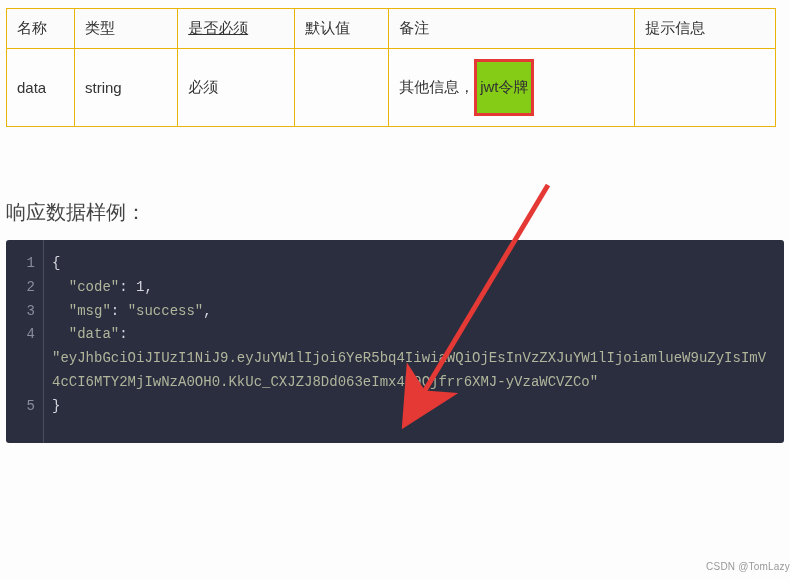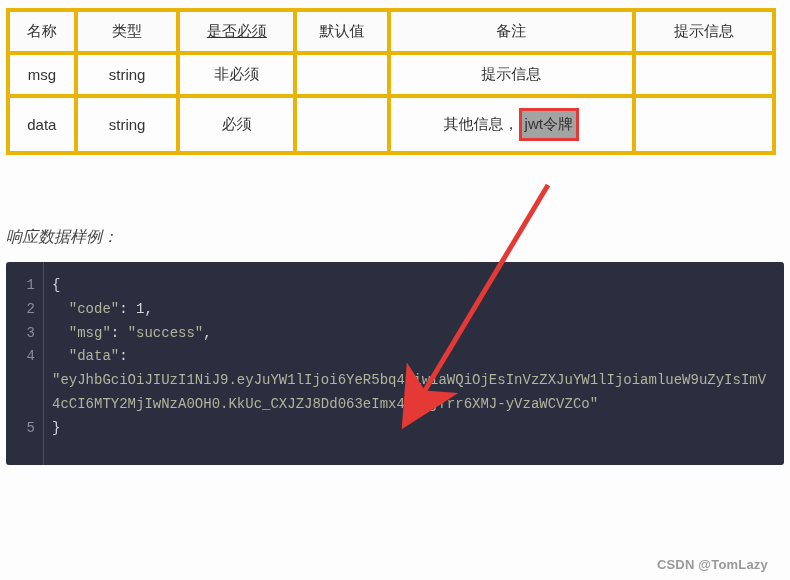--- a/index.html
+++ b/index.html
@@ -13,47 +13,46 @@
       position: relative;
       overflow: hidden;
     }
     .table {
       border-collapse: collapse;
       margin: 8px 6px 0 6px;
       width: 770px;
       border: 1px solid #ddd;
     }
     .table th, .table td {
-      border: 4px solid #eab308;
+      border: 1px solid #eab308;
       padding: 10px 10px;
-      text-align: center;
+      text-align: left;
       vertical-align: middle;
       font-weight: normal;
     }
     .table th {
       background: #fbfbfb;
     }
     .col-name { width: 58px; }
     .col-type { width: 88px; }
     .col-req { width: 100px; text-decoration: underline; }
     .col-def { width: 80px; }
     .col-note { width: 210px; }
     .col-other { width: 120px; }
     .highlight-box {
       display: inline-block;
       border: 3px solid #e53935;
-      background: #a3a3a3;
-      padding: 4px 3px;
+      background: #84cc16;
+      padding: 16px 3px;
       color: #333;
     }
     .sample-label {
       margin: 72px 0 14px 6px;
-      font-size: 16px;
+      font-size: 20px;
       color: #444;
-      font-style: italic;
     }
     .code-block {
       position: relative;
       background: #2b2e3f;
       margin: 0 6px 0 6px;
       border-radius: 3px;
       font-family: Consolas, "Courier New", monospace;
       font-size: 14px;
       color: #d6d7df;
       padding: 12px 0 24px 0;
@@ -77,26 +76,25 @@
       word-break: break-all;
     }
     .brace { color: #d6d7df; }
     .key { color: #b0b59b; }
     .num { color: #d6d7df; }
     .str { color: #b0b59b; }
     .line { display: block; }
     .line4 .key, .line4 .str { color: #b0b59b; }
     .watermark {
       position: absolute;
-      right: 22px;
+      right: 0;
       bottom: 8px;
       color: #999;
-      font-size: 13px;
+      font-size: 10px;
       letter-spacing: 0.2px;
-      font-weight: bold;
     }
     .arrow {
       position: absolute;
       left: 0; top: 0;
       pointer-events: none;
     }
   </style>
 </head>
 <body>
 
@@ -105,28 +103,20 @@
     <tr>
       <th class="col-name">名称</th>
       <th class="col-type">类型</th>
       <th class="col-req">是否必须</th>
       <th class="col-def">默认值</th>
       <th class="col-note">备注</th>
       <th class="col-other">提示信息</th>
     </tr>
   </thead>
   <tbody>
-    <tr>
-      <td>msg</td>
-      <td>string</td>
-      <td>非必须</td>
-      <td></td>
-      <td>提示信息</td>
-      <td></td>
-    </tr>
     <tr>
       <td>data</td>
       <td>string</td>
       <td>必须</td>
       <td></td>
       <td>
         <span>其他信息，</span><span class="highlight-box">jwt令牌</span>
       </td>
       <td></td>
     </tr>

